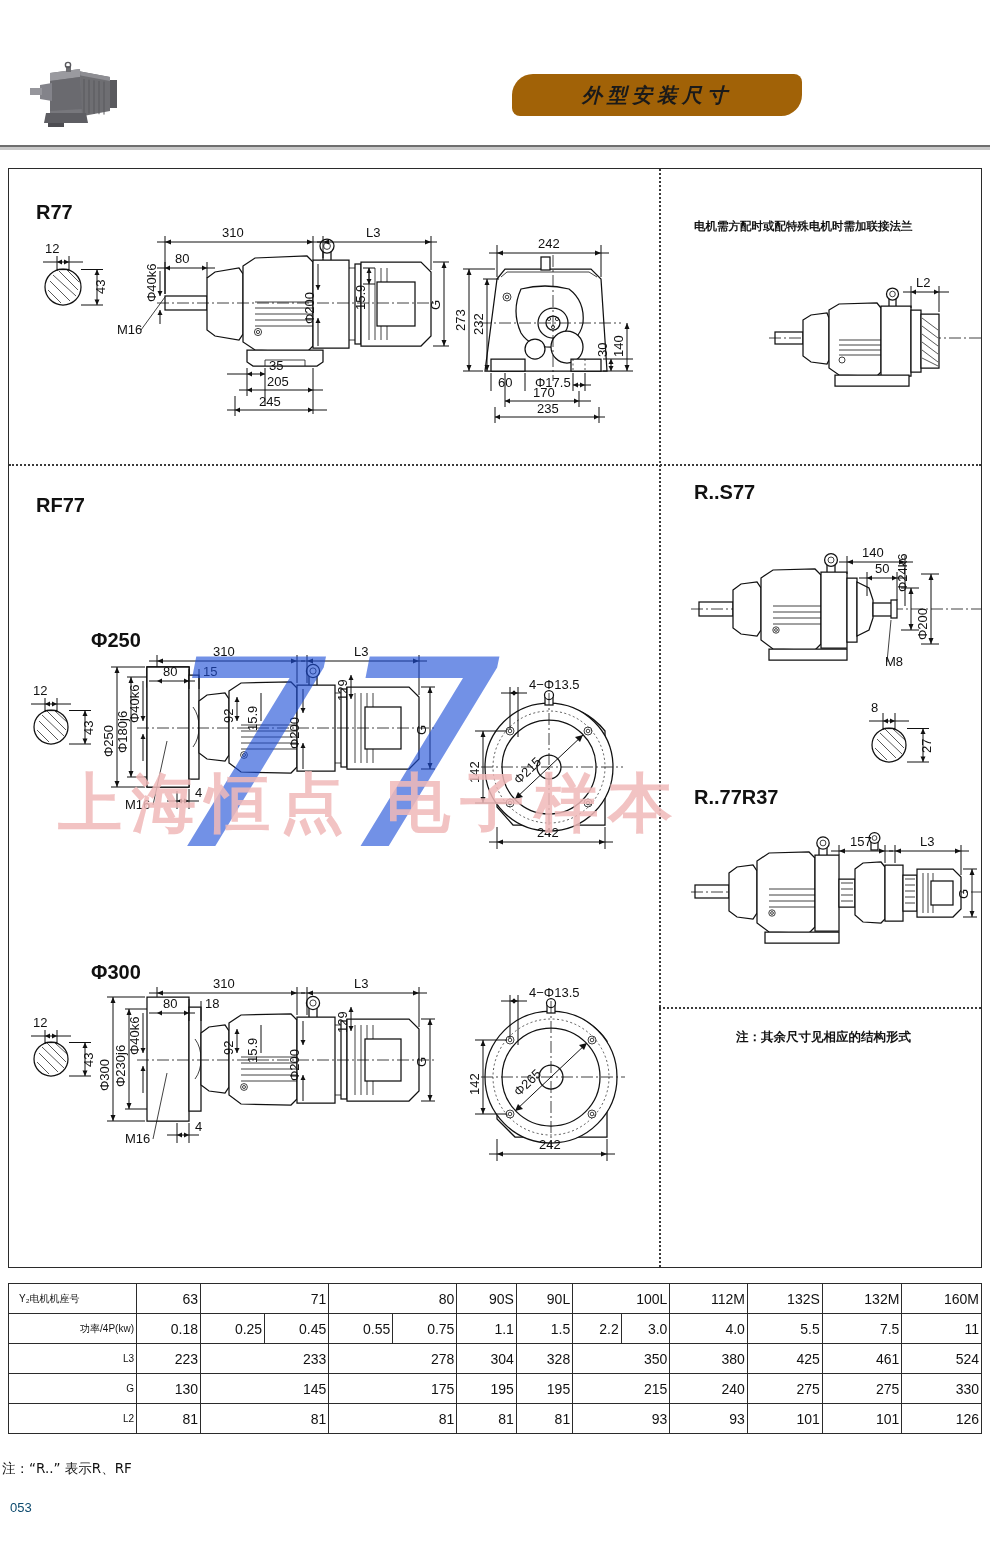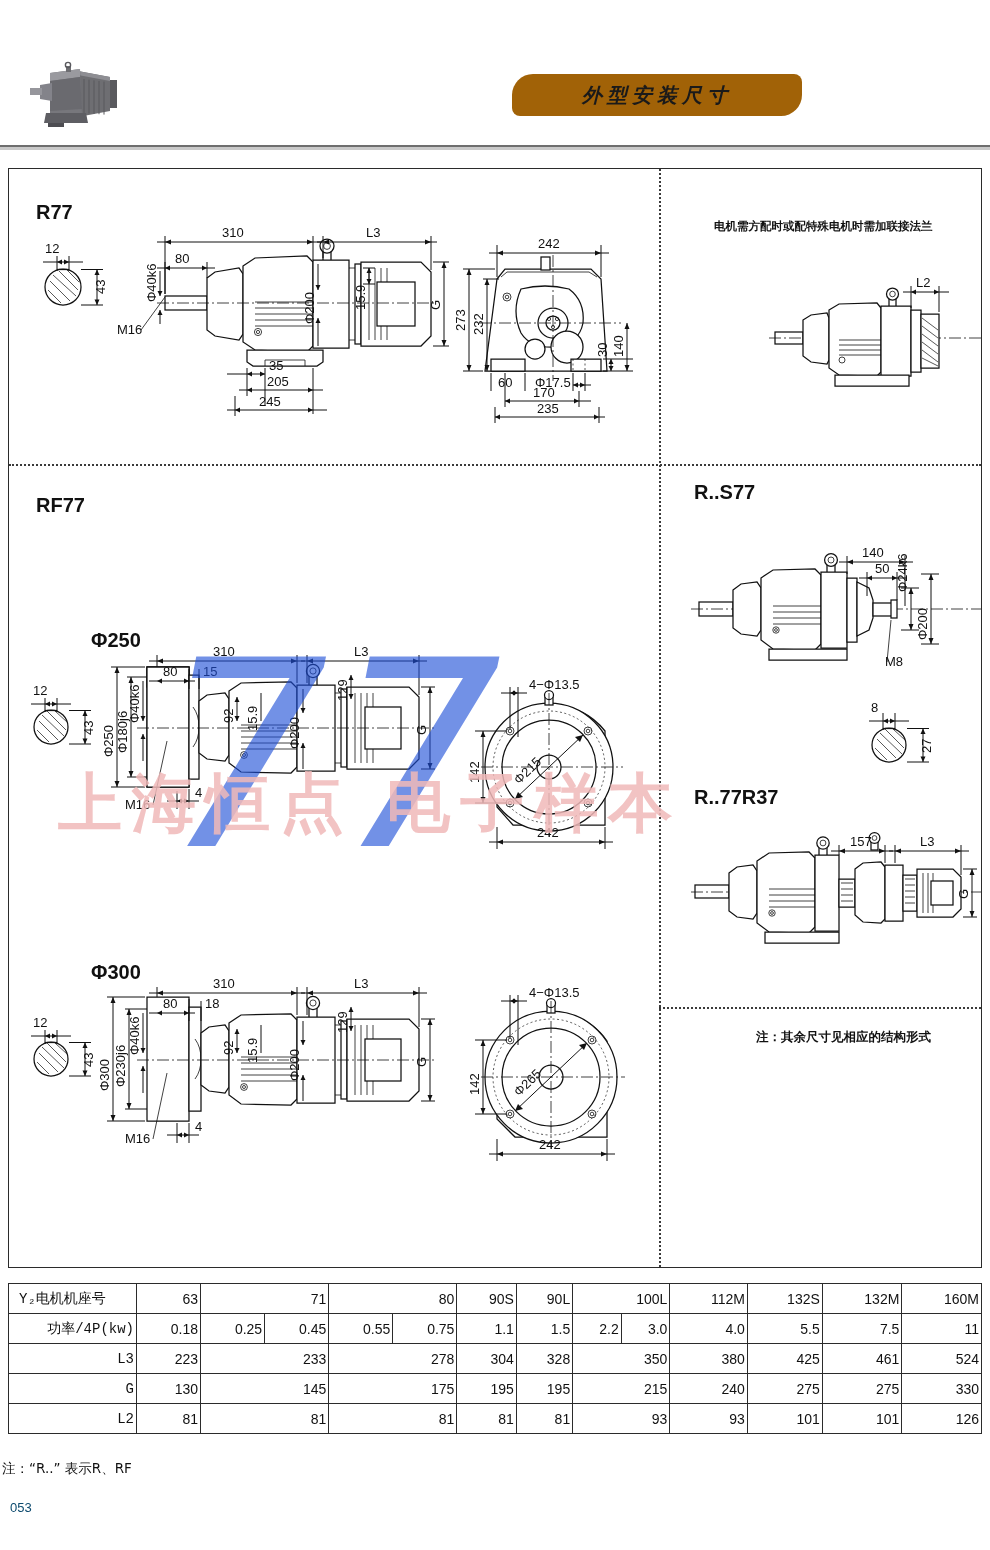--- a/index.html
+++ b/index.html
@@ -72,21 +72,20 @@
   .sect-label {
     position: absolute;
     font-size: 20px; font-weight: bold; color: #111;
     font-family: "Liberation Sans", sans-serif;
   }
   .note-cn {
     position: absolute;
     font-family: "DejaVu Sans", sans-serif;
     font-size: 11.5px; font-weight: bold; color: #111;
     white-space: nowrap;
-    margin-left: 20px;
   }
   svg { position: absolute; overflow: visible; }
   svg text {
     font-family: "Liberation Sans", sans-serif;
     font-size: 13px; fill: #111;
   }
   svg .dim { stroke: #111; stroke-width: 1; fill: none; }
   svg .out { stroke: #111; stroke-width: 1.25; fill: #fff; }
   svg .thin { stroke: #111; stroke-width: .8; fill: none; }
   svg .ctr { stroke: #111; stroke-width: .8; fill: none;
@@ -105,22 +104,22 @@
   #spec-table td, #spec-table th {
     border: 1px solid #2b2b2b;
     text-align: right;
     height: 30px;
     font-weight: normal;
     font-family: "Liberation Sans", sans-serif;
     padding: 0 2px;
   }
   #spec-table td.rowhdr {
     width: 128px;
-    font-family: Liberation Mono, monospace;
-    font-size: 14px;
+    font-family: Liberation Sans, sans-serif;
+    font-size: 10px;
   }
   #spec-table tr:first-child td.rowhdr { text-align: left; padding-left: 10px; }
 
   #footer-note {
     position: absolute; left: 2px; top: 1460px;
     font-family: "DejaVu Sans", sans-serif;
     font-size: 13.5px; color: #111;
   }
   #page-num {
     position: absolute; left: 10px; top: 1500px;

